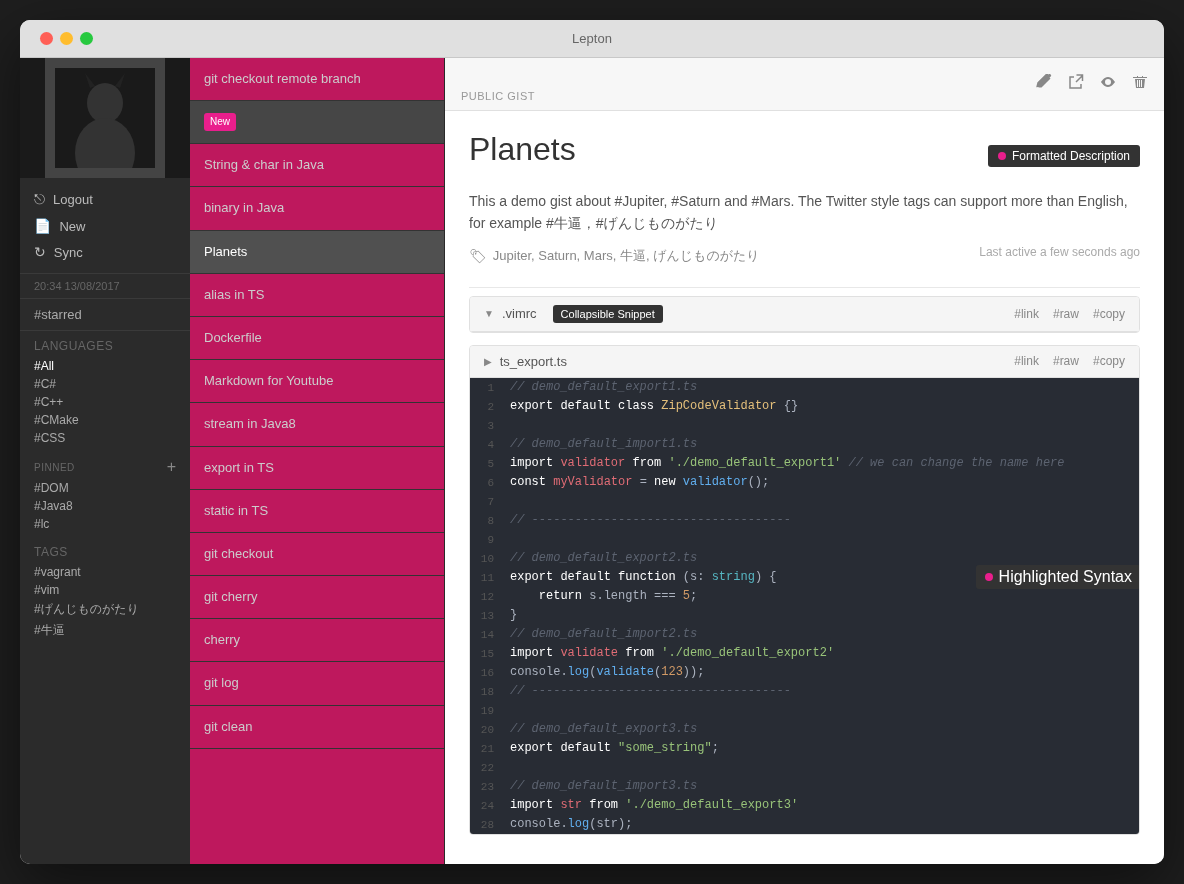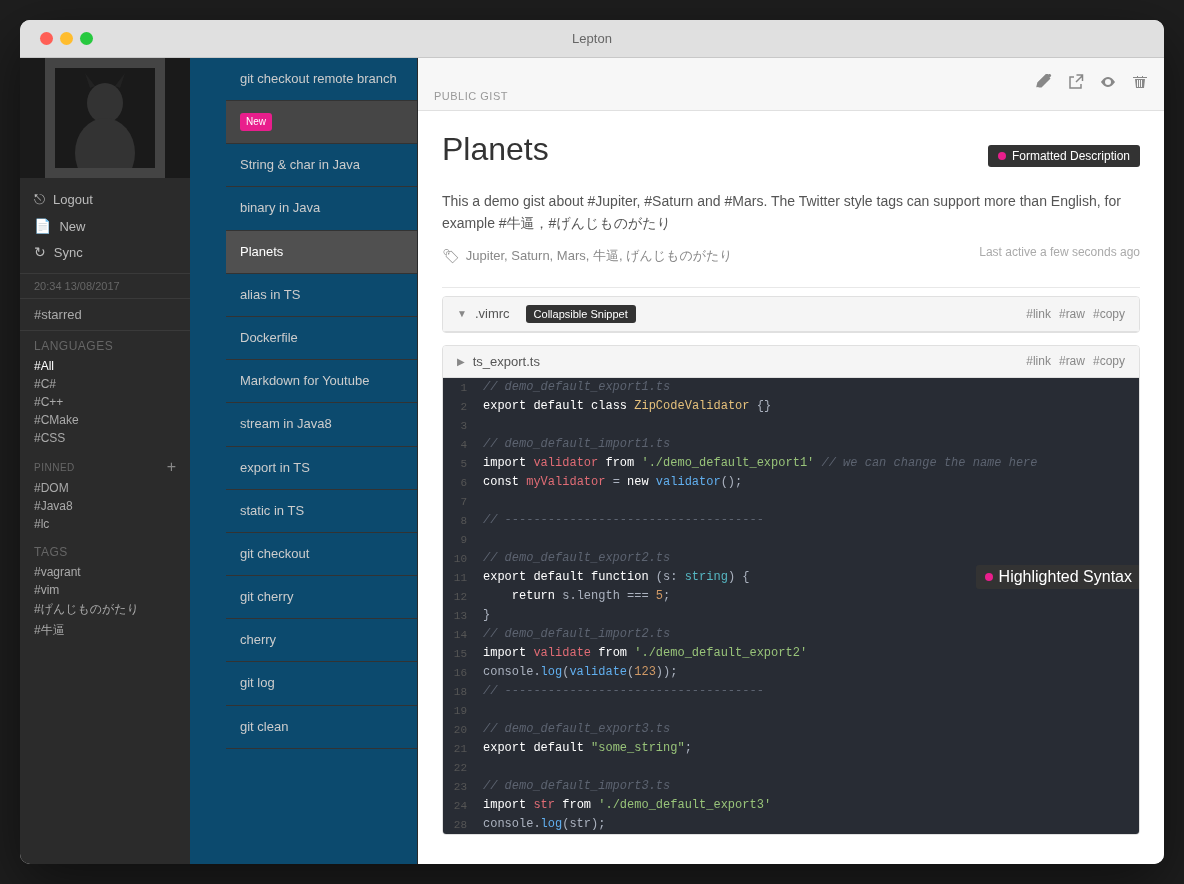--- a/index.html
+++ b/index.html
@@ -145,26 +145,25 @@
       font-size: 16px;
       cursor: pointer;
       line-height: 1;
     }
     .sidebar-scrollable {
       overflow-y: auto;
       flex: 1;
     }
     
     .snippet-list {
-      width: 228px;
-      background: #0c4a6e;
+      width: 255px;
+      background: #be185d;
       border-right: 1px solid #2a2a2a;
       overflow-y: auto;
       flex-shrink: 0;
-      padding-left: 36px;
     }
     .snippet-item {
       padding: 12px 14px;
       border-bottom: 1px solid #333;
       cursor: pointer;
       color: #ccc;
       font-size: 13px;
       line-height: 1.4;
     }
     .snippet-item.active {
@@ -290,21 +289,21 @@
     .collapsible-badge {
       background: #333;
       color: #fff;
       font-size: 11px;
       padding: 3px 8px;
       border-radius: 3px;
       margin-left: 8px;
     }
     .snippet-actions {
       display: flex;
-      gap: 8px;
+      gap: 14px;
     }
     .snippet-action-link {
       font-size: 12px;
       color: #888;
       cursor: pointer;
     }
     
     .code-block {
       background: #282c34;
       font-family: 'Monaco', 'Menlo', 'Courier New', monospace;

